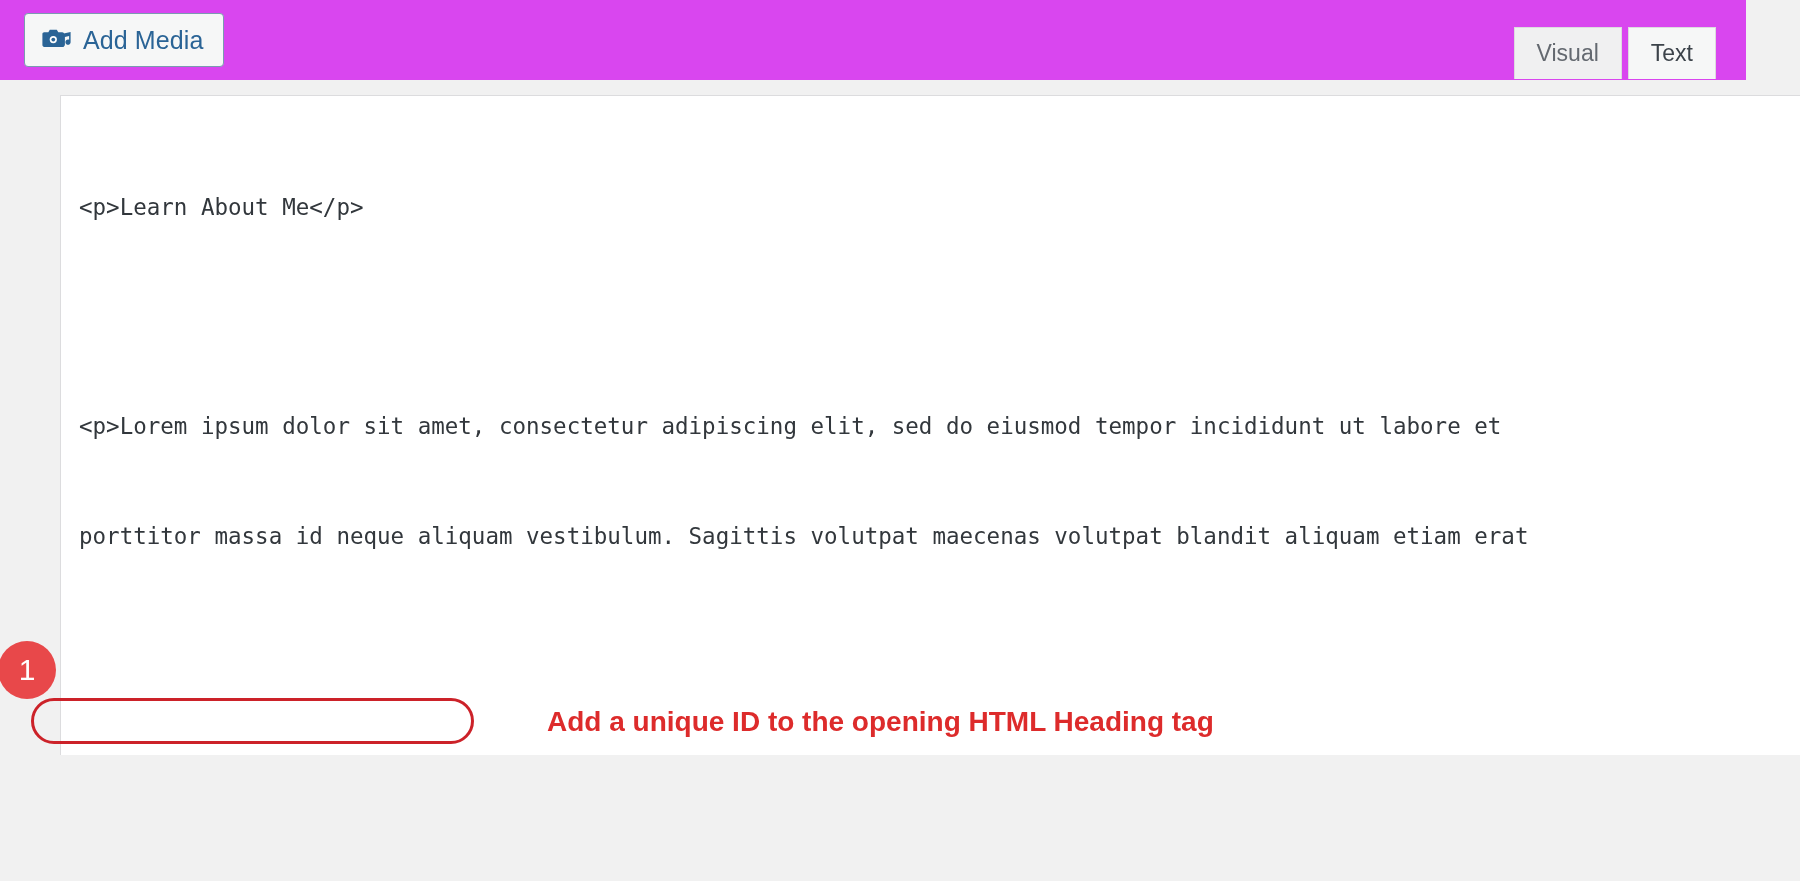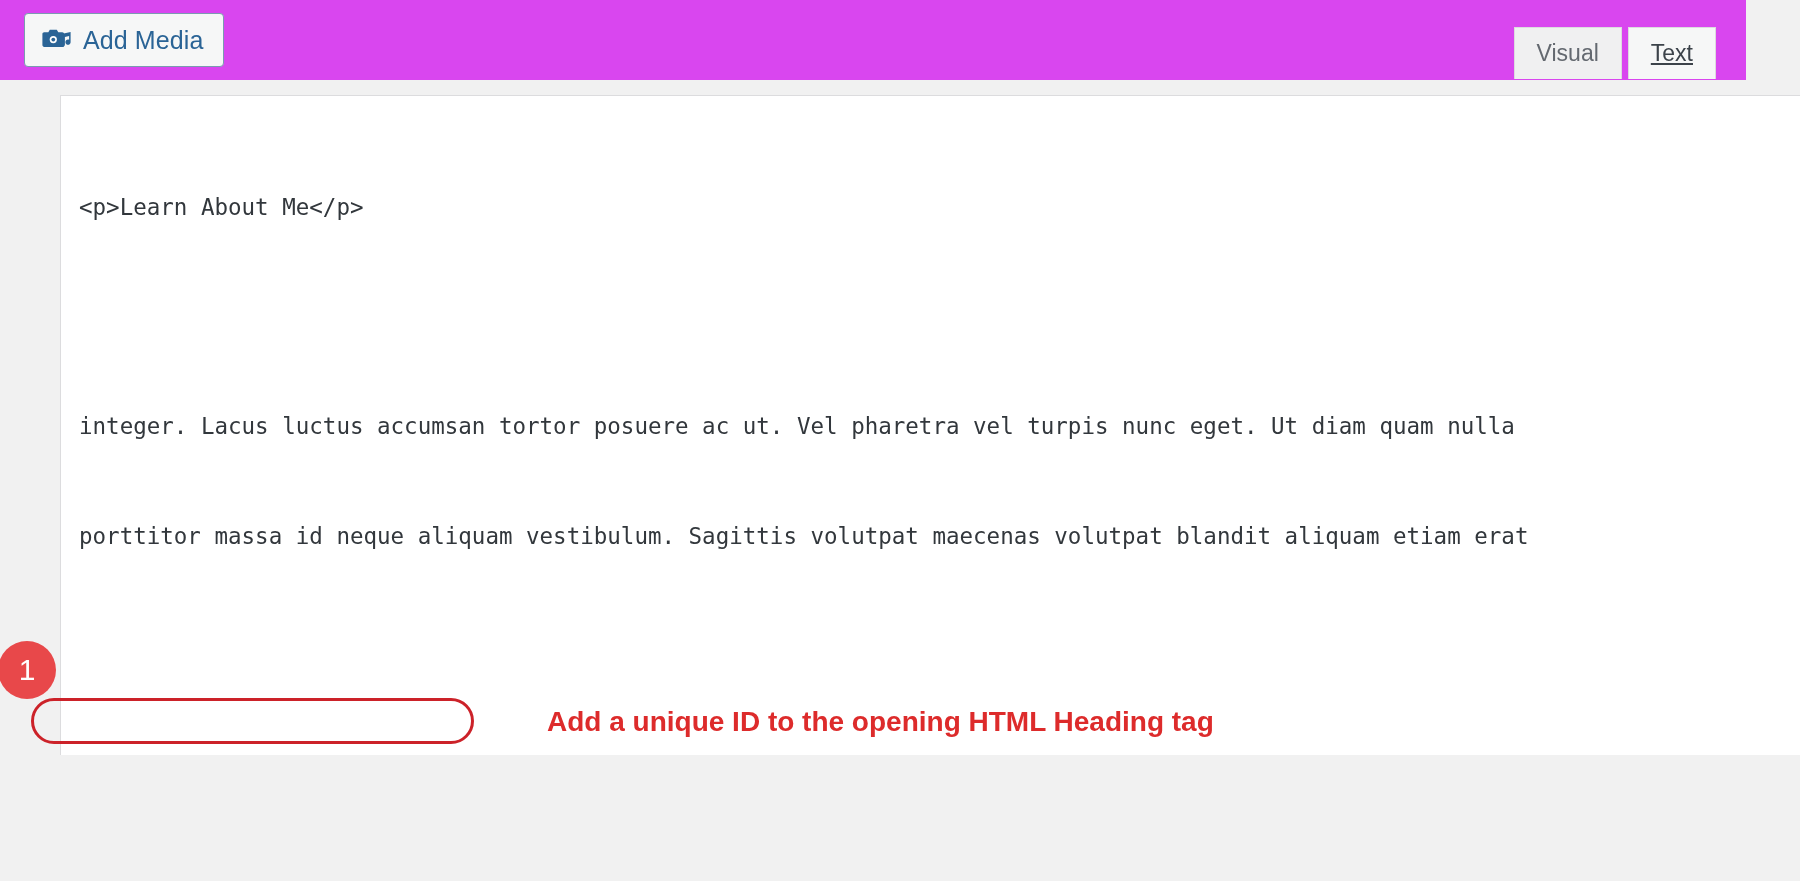--- a/index.html
+++ b/index.html
@@ -77,21 +77,20 @@
   .editor-tab.inactive {
     background: #f0f0f1;
     color: #646970;
     margin-right: 6px;
   }
   .editor-tab.active {
     background: #f6f7f7;
     color: #3c434a;
     border-color: #dcdcde;
     box-shadow: none;
-    text-decoration: underline;
   }
 
   
   #code-editor {
     position: absolute;
     left: 25px;
     top: 95px;
     width: 1747px;
     height: 660px;
     box-sizing: border-box;
@@ -187,21 +186,21 @@
     <div class="editor-tab inactive">Visual</div>
     <div class="editor-tab active">Text</div>
   </div>
 
 </div>
 
 <div id="code-editor">
   <div id="code-lines">
     <div class="code-line">&lt;p&gt;Learn About Me&lt;/p&gt;</div>
     <div class="code-line blank"></div>
-    <div class="code-line">integer. Lacus luctus accumsan tortor posuere ac ut. Vel pharetra vel turpis nunc eget. Ut diam quam nulla</div>
+    <div class="code-line">&lt;p&gt;Lorem ipsum dolor sit amet, consectetur adipiscing elit, sed do eiusmod tempor incididunt ut labore et</div>
     <div class="code-line">porttitor massa id neque aliquam vestibulum. Sagittis volutpat maecenas volutpat blandit aliquam etiam erat</div>
     
     
     
     
     
     
     
     
     

